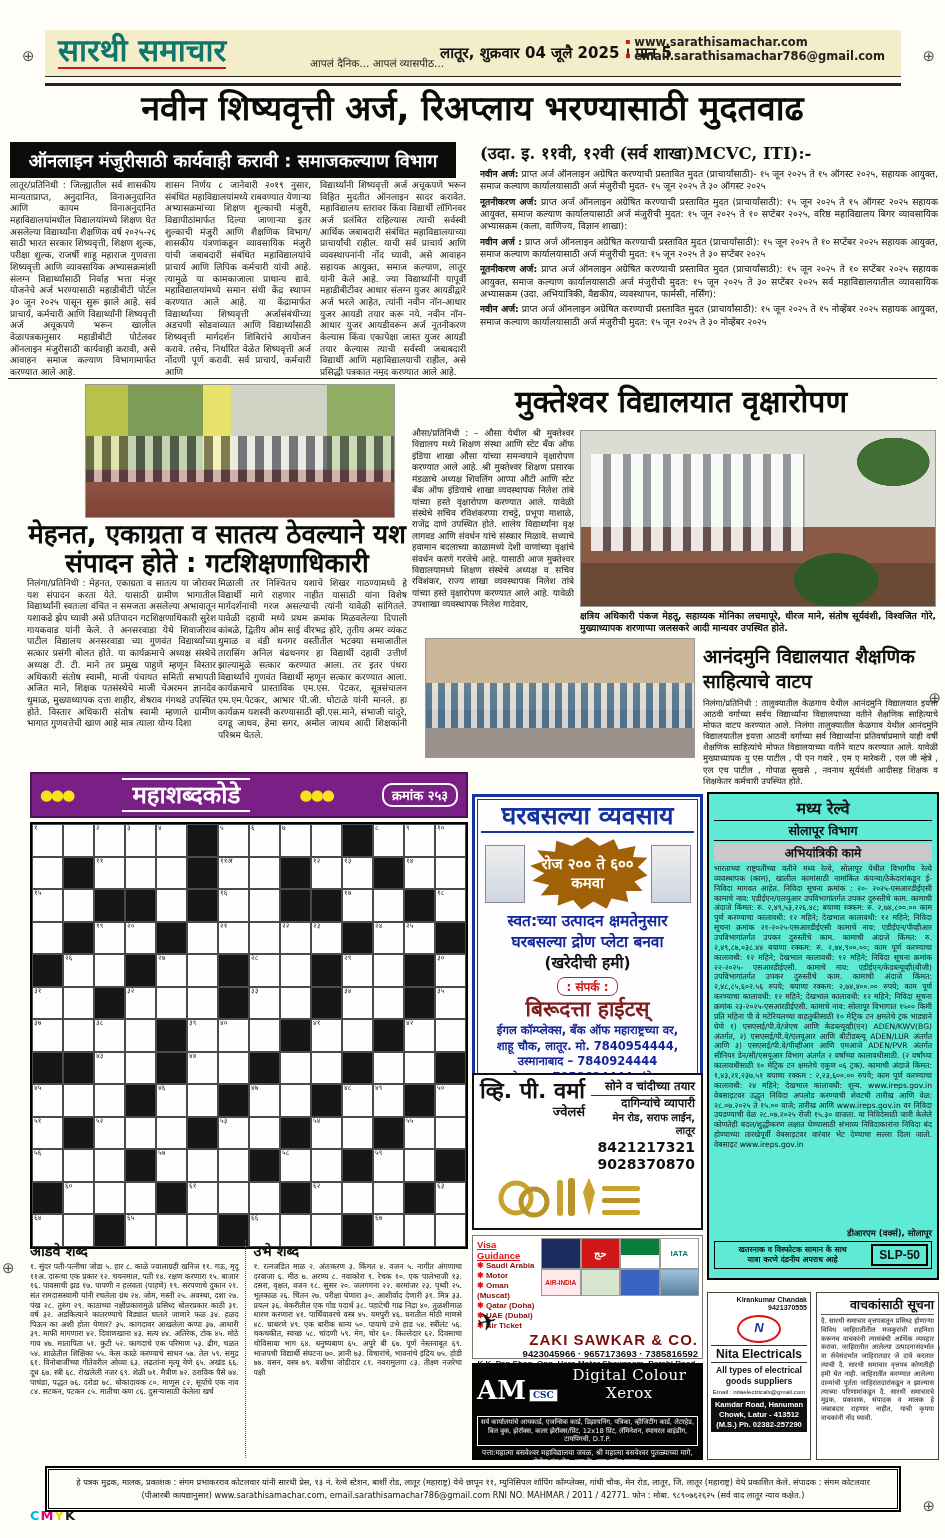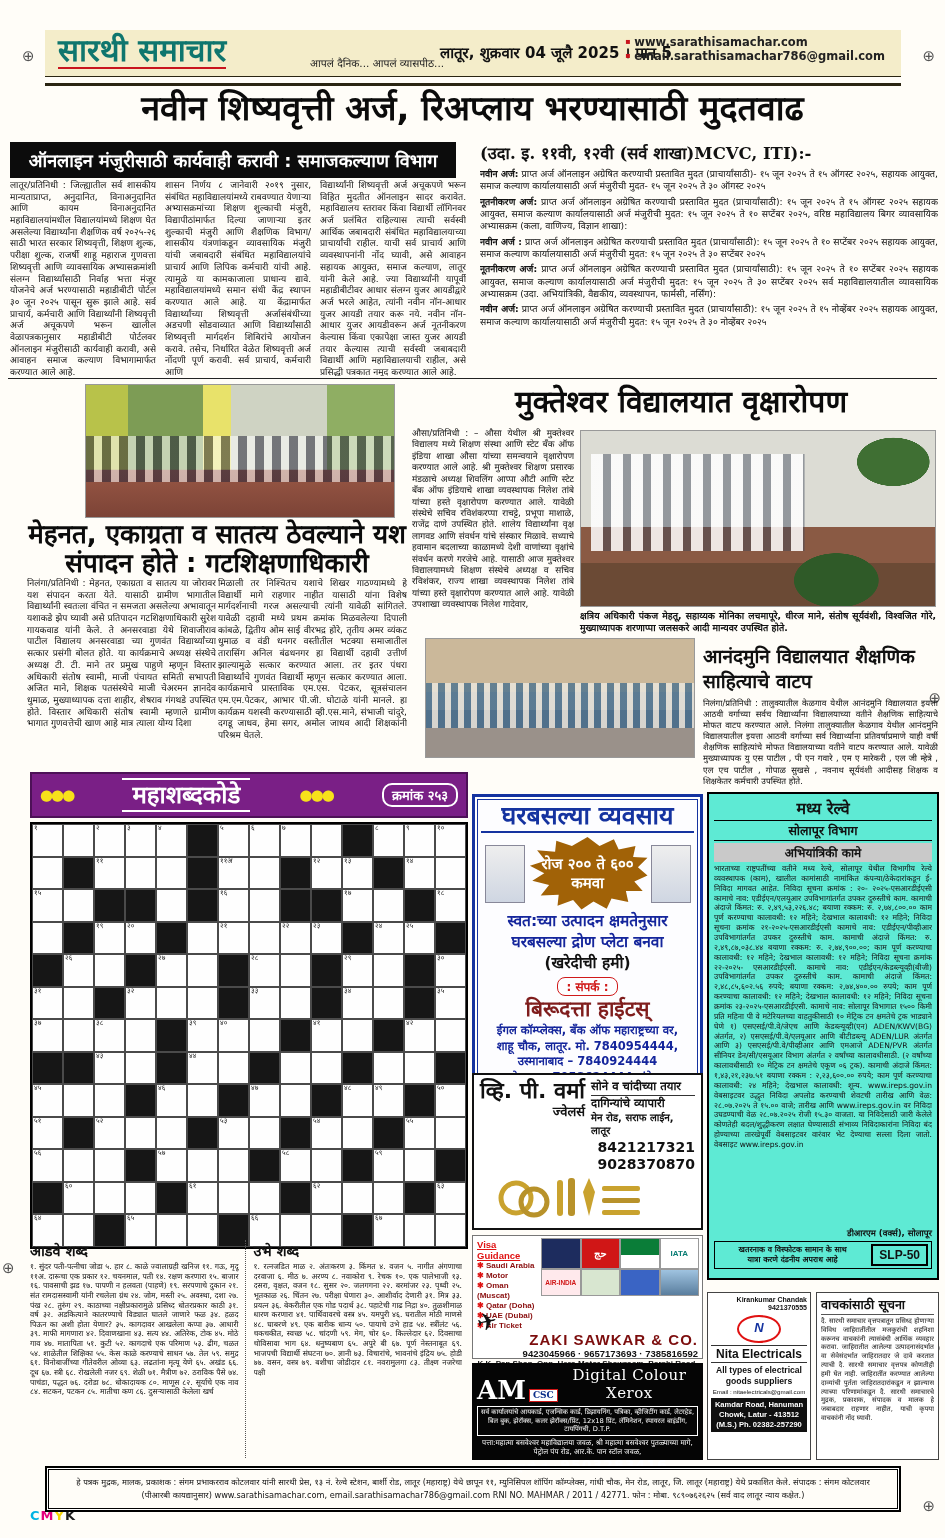--- a/index.html
+++ b/index.html
@@ -116,21 +116,21 @@
      border:1.5px solid #d01a1a;border-radius:8px;padding:0 8px;}
   #ghar-brand{font-size:21px;font-weight:800;color:#7f1d1d;line-height:1.3;}
   .ghar-addr{font-size:11.5px;font-weight:700;color:#15269c;line-height:1.35;}
 
   
   #ad-verma{left:472px;top:1073px;width:231px;height:157px;border:2px solid #111;background:#fff;
      box-sizing:border-box;padding:4px 6px;}
   #verma-top{display:flex;gap:6px;}
   #verma-name{font-size:22px;font-weight:800;line-height:1.05;}
   #verma-sub{font-size:13px;font-weight:800;text-align:right;}
-  #verma-right{font-size:11.5px;font-weight:700;text-align:left;flex:1;line-height:1.3;}
+  #verma-right{font-size:11.5px;font-weight:700;text-align:right;flex:1;line-height:1.3;}
   #verma-trade{border-bottom:1px solid #333;padding-bottom:1px;}
   #verma-phones{text-align:right;font-size:14px;font-weight:800;line-height:1.25;margin-top:2px;}
   #verma-art{position:absolute;left:20px;bottom:6px;}
 
   
   #ad-zaki{left:472px;top:1235px;width:231px;height:124px;border:1px solid #777;background:#fff;
      box-sizing:border-box;padding:3px 4px;font-family:"Liberation Sans",sans-serif;}
   #zaki-cols{display:flex;gap:3px;}
   #zaki-left{width:62px;}
   #zaki-visa{color:#e01212;font-weight:bold;font-size:9.5px;text-decoration:underline;}
@@ -154,21 +154,21 @@
 
   
   #ad-xerox{left:472px;top:1363px;width:231px;height:97px;background:#050505;color:#fff;
      box-sizing:border-box;padding:3px 5px;text-align:center;}
   #xerox-head{display:flex;align-items:flex-end;justify-content:center;gap:3px;
      font-family:"DejaVu Serif",serif;}
   #xerox-am{font-size:26px;font-weight:800;line-height:.9;}
   #xerox-csc{background:#fff;color:#0c2f8a;font-size:9px;font-weight:800;padding:0 3px;
      border:1px solid #d01616;line-height:1.2;}
   #xerox-title{font-size:15px;letter-spacing:.5px;}
-  #xerox-services{border:1px solid #fff;font-size:6.7px;line-height:1.3;padding:1px 2px;margin-top:4px;}
+  #xerox-services{border:1px solid #fff;font-size:6.7px;line-height:1.3;padding:1px 2px;margin-top:14px;}
   #xerox-addr{font-size:7.2px;line-height:1.3;margin-top:2px;}
   #xerox-phone-line{font-size:9px;font-weight:bold;}
   #xerox-phone{font-size:14px;font-weight:800;letter-spacing:1px;margin-top:16px;}
 
   
   #railway{left:707px;top:792px;width:232px;height:488px;border:2px solid #000;
      box-sizing:border-box;padding:3px 5px;background:#5eead4;}
   #rail-title{font-size:16px;font-weight:800;text-align:center;border-bottom:1.5px solid #000;padding-bottom:1px;}
   #rail-div{font-size:12.5px;font-weight:700;text-align:center;border-bottom:1.5px solid #000;padding:1px 0;}
   #rail-section{font-size:12px;font-weight:700;text-align:center;background:#c9c9c9;margin:2px 0;padding:1px 0;}
@@ -187,21 +187,21 @@
   #nita-name{font-size:12px;font-weight:800;border-top:1px solid #333;border-bottom:1px solid #333;
      padding:1px 0;margin:2px 0;}
   #nita-sub{font-size:8.6px;font-weight:bold;line-height:1.25;}
   #nita-email{font-size:6.2px;margin-top:2px;}
   #nita-addr{background:#101010;color:#fff;font-size:7.6px;font-weight:bold;line-height:1.3;
      margin-top:3px;padding:2px 1px;}
 
   
   #readers{left:816px;top:1292px;width:123px;height:168px;border:1.5px solid #444;background:#fff;
      box-sizing:border-box;padding:3px 4px;}
-  #readers-head{font-size:12.5px;font-weight:800;text-align:left;border-bottom:1px solid #555;
+  #readers-head{font-size:12.5px;font-weight:800;text-align:right;border-bottom:1px solid #555;
      margin-bottom:2px;padding-bottom:1px;}
   #readers-body{font-size:6.8px;line-height:1.3;height:138px;overflow:hidden;}
 
   
   #footer{left:45px;top:1466px;width:856px;height:46px;border:2px solid #000;
      box-shadow:0 0 0 1px #fff inset,0 0 0 2px #000 inset;box-sizing:border-box;
      display:flex;flex-direction:column;align-items:center;justify-content:center;gap:2px;
      padding:0 10px;text-align:center;}
   #footer p{margin:0;font-size:8.2px;line-height:1.3;}
 </style>

